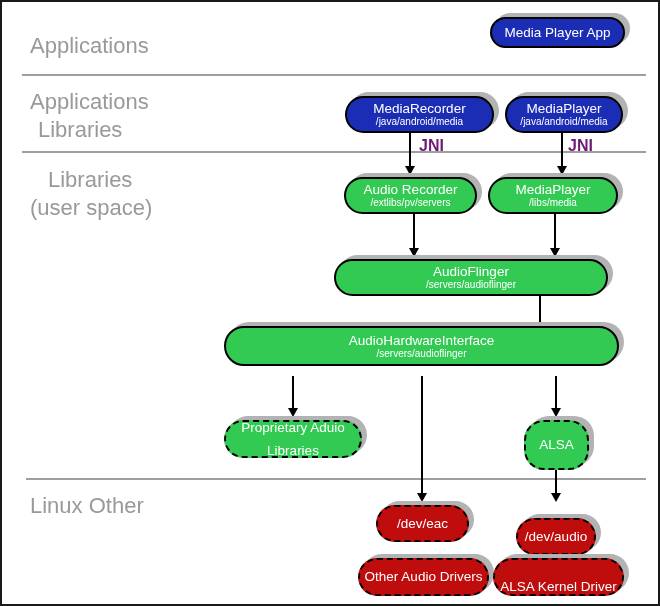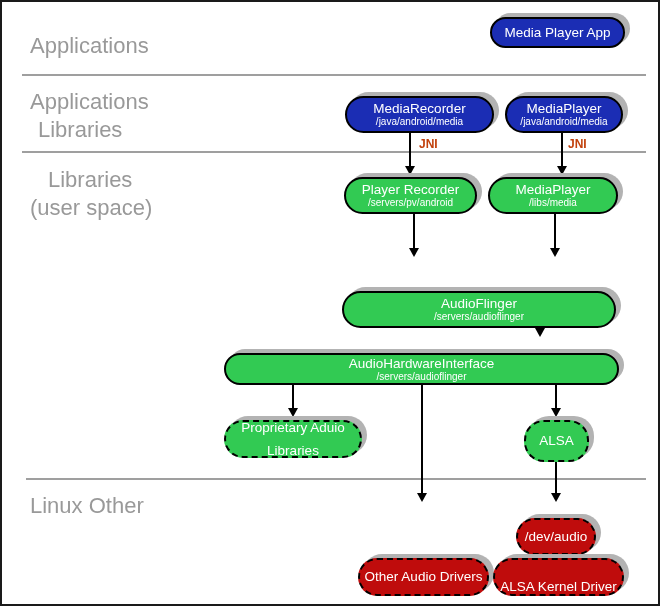--- a/index.html
+++ b/index.html
@@ -51,22 +51,22 @@
   }
   .arrowhead{
     position:absolute;
     width:0;height:0;
     border-left:5px solid transparent;
     border-right:5px solid transparent;
     border-top:9px solid #000000;
   }
   .edge-label{
     position:absolute;
-    color:#c2410c;
-    font-size:12px;
+    color:#701a75;
+    font-size:16px;
     font-weight:bold;
   }
 </style>
 </head>
 <body>
 
 <div class="canvas">
 
   <div class="layer-label" style="left:28px;top:30px;">
     <span>Applications</span>
@@ -128,48 +128,51 @@
     <div class="title">MediaRecorder</div>
     <div class="subtitle">/java/android/media</div>
   </div>
 
   <div class="node blue" style="left:503px;top:94px;width:118px;height:37px;">
     <div class="title">MediaPlayer</div>
     <div class="subtitle">/java/android/media</div>
   </div>
 
   <div class="node green" style="left:342px;top:175px;width:133px;height:37px;">
-    <div class="title">Player Recorder</div>
-    <div class="subtitle">/servers/pv/android</div>
+    <div class="title">Audio Recorder</div>
+    <div class="subtitle">/extlibs/pv/servers</div>
   </div>
 
   <div class="node green" style="left:486px;top:175px;width:130px;height:37px;">
     <div class="title">MediaPlayer</div>
     <div class="subtitle">/libs/media</div>
   </div>
 
-  <div class="node green" style="left:340px;top:257px;width:274px;height:37px;margin-top:32px;">
+  <div class="node green" style="left:332px;top:257px;width:274px;height:37px;">
     <div class="title">AudioFlinger</div>
     <div class="subtitle">/servers/audioflinger</div>
   </div>
 
-  <div class="node green" style="left:222px;top:351px;width:395px;height:32px;">
+  <div class="node green" style="left:222px;top:324px;width:395px;height:40px;">
     <div class="title">AudioHardwareInterface</div>
     <div class="subtitle">/servers/audioflinger</div>
   </div>
 
   <div class="node green dashed" style="left:222px;top:418px;width:138px;height:38px;">
     <div class="title">Proprietary Aduio</div>
     <div class="title">Libraries</div>
   </div>
 
-  <div class="node green dashed" style="left:522px;top:418px;width:65px;height:42px;">
+  <div class="node green dashed" style="left:522px;top:418px;width:65px;height:50px;">
     <div class="title">ALSA</div>
   </div>
 
+  <div class="node red dashed" style="left:374px;top:503px;width:93px;height:37px;">
+    <div class="title">/dev/eac</div>
+  </div>
 
   <div class="node red dashed" style="left:514px;top:503px;width:80px;height:37px;margin-top:13px;">
     <div class="title">/dev/audio</div>
   </div>
 
   <div class="node red dashed" style="left:356px;top:556px;width:131px;height:38px;align-items:center;">
     <div class="title">Other Audio Drivers</div>
   </div>
 
   <div class="node red dashed" style="left:491px;top:556px;width:131px;height:38px;justify-content:flex-end;">

